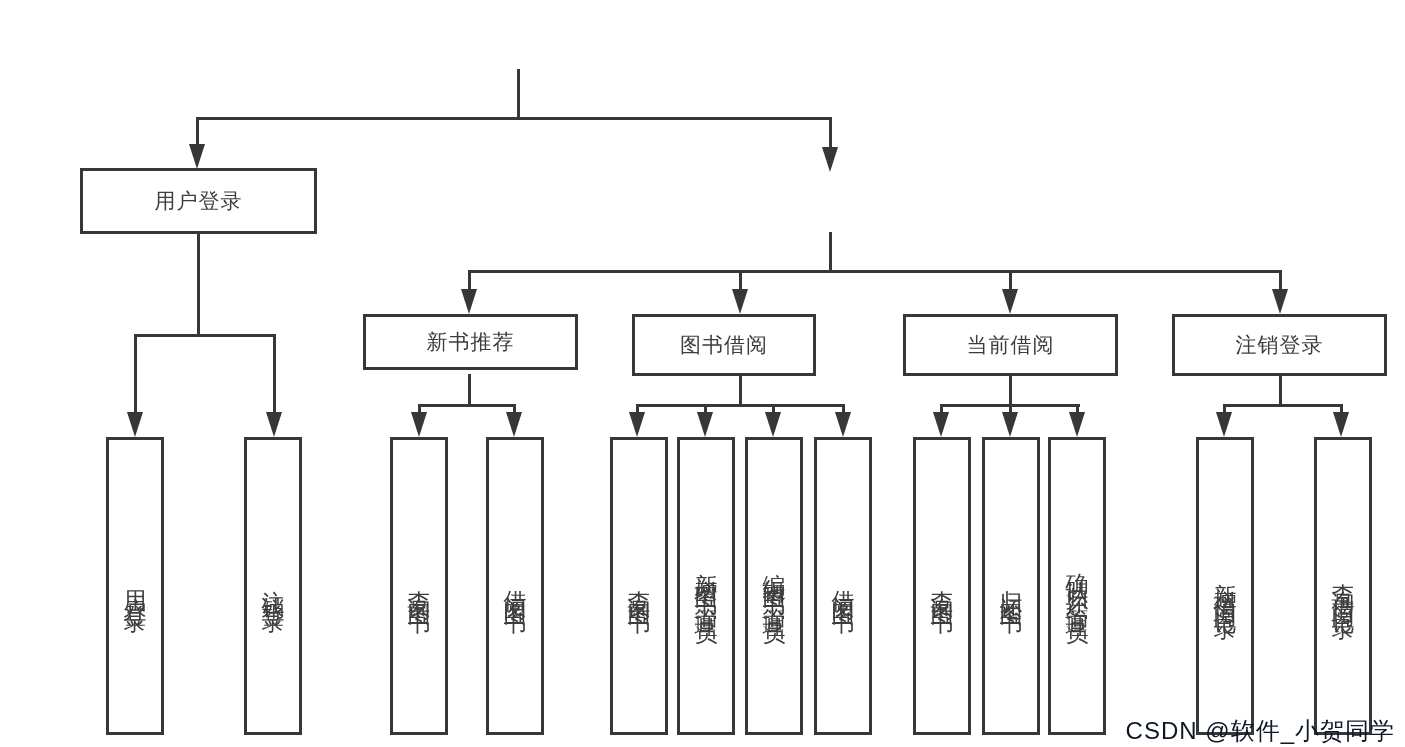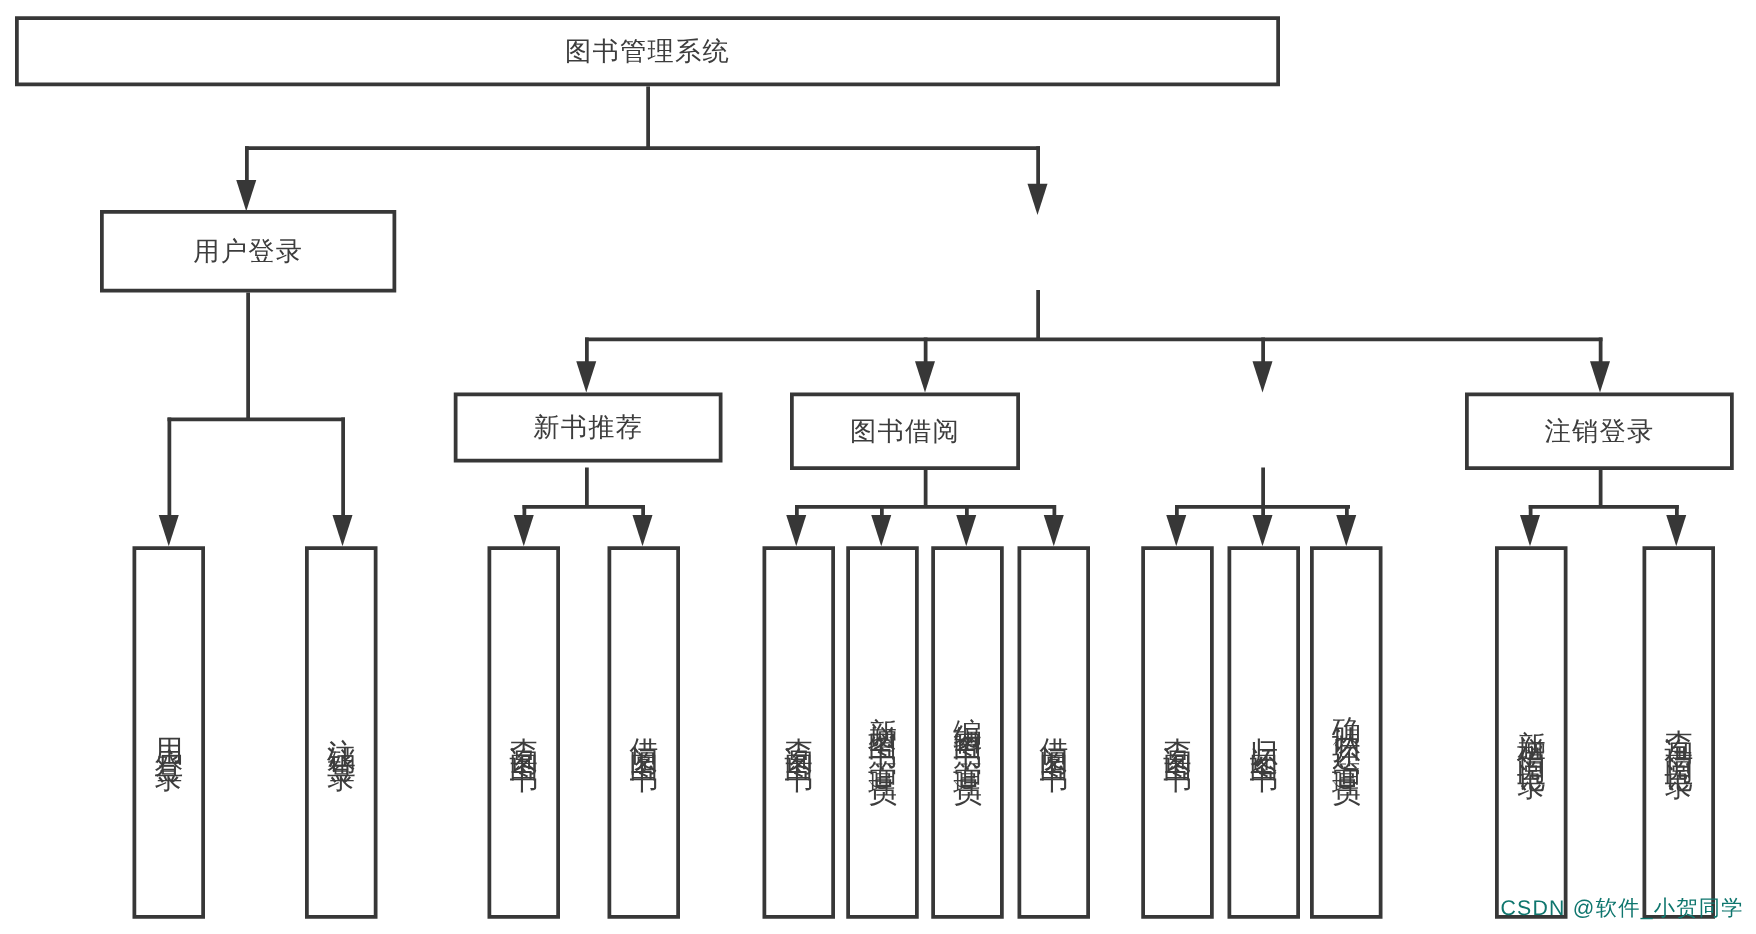--- a/index.html
+++ b/index.html
@@ -21,28 +21,27 @@
     writing-mode:vertical-rl; text-orientation:mixed;
     font-size:23px; letter-spacing:7px; line-height:1;
   }
   .lv { position:absolute; width:3px; background:#373737; z-index:1; }
   .lh { position:absolute; height:3px; background:#373737; z-index:1; }
   .arr {
     position:absolute; width:0; height:0; z-index:1;
     border-left:8px solid transparent; border-right:8px solid transparent;
     border-top:25px solid #373737;
   }
-  .wm { position:absolute; font-size:17px; color:#0f766e; z-index:3; letter-spacing:1px; }
+  .wm { position:absolute; font-size:24px; color:#0f172a; z-index:3; letter-spacing:1px; }
 </style>
 </head>
 <body>
 
 <div class="canvas">
 
-  <div class="box" style="left:12px;top:13px;width:1012px;height:56px">图书管理系统</div>
 
   <div class="lv" style="left:517px;top:69px;height:49px"></div>
   <div class="lh" style="left:196px;top:117px;width:636px"></div>
   <div class="lv" style="left:196px;top:117px;height:30px"></div>
   <div class="arr" style="left:189px;top:144px"></div>
   <div class="lv" style="left:829px;top:117px;height:32px"></div>
   <div class="arr" style="left:822px;top:147px"></div>
 
   <div class="box" style="left:80px;top:168px;width:237px;height:66px">用户登录</div>
 
@@ -59,20 +58,21 @@
   <div class="arr" style="left:461px;top:289px"></div>
   <div class="lv" style="left:739px;top:270px;height:22px"></div>
   <div class="arr" style="left:732px;top:289px"></div>
   <div class="lv" style="left:1009px;top:270px;height:22px"></div>
   <div class="arr" style="left:1002px;top:289px"></div>
   <div class="lv" style="left:1279px;top:270px;height:22px"></div>
   <div class="arr" style="left:1272px;top:289px"></div>
 
   <div class="box" style="left:363px;top:314px;width:215px;height:56px">新书推荐</div>
   <div class="box" style="left:632px;top:314px;width:184px;height:62px">图书借阅</div>
+  <div class="box" style="left:903px;top:314px;width:215px;height:62px">当前借阅</div>
   <div class="box" style="left:1172px;top:314px;width:215px;height:62px">注销登录</div>
 
   <div class="lv" style="left:468px;top:374px;height:32px"></div>
   <div class="lh" style="left:418px;top:404px;width:98px"></div>
   <div class="lv" style="left:418px;top:404px;height:12px"></div>
   <div class="arr" style="left:411px;top:412px"></div>
   <div class="lv" style="left:513px;top:404px;height:12px"></div>
   <div class="arr" style="left:506px;top:412px"></div>
 
   <div class="lv" style="left:739px;top:374px;height:32px"></div>

